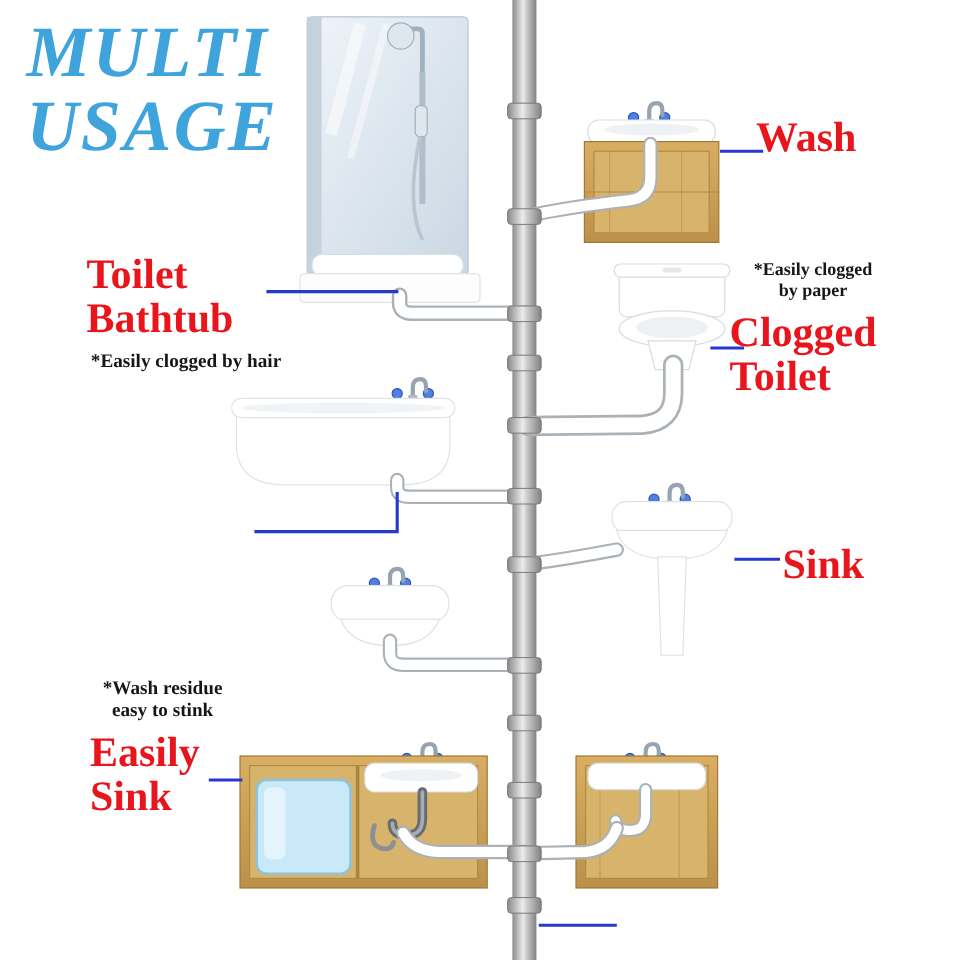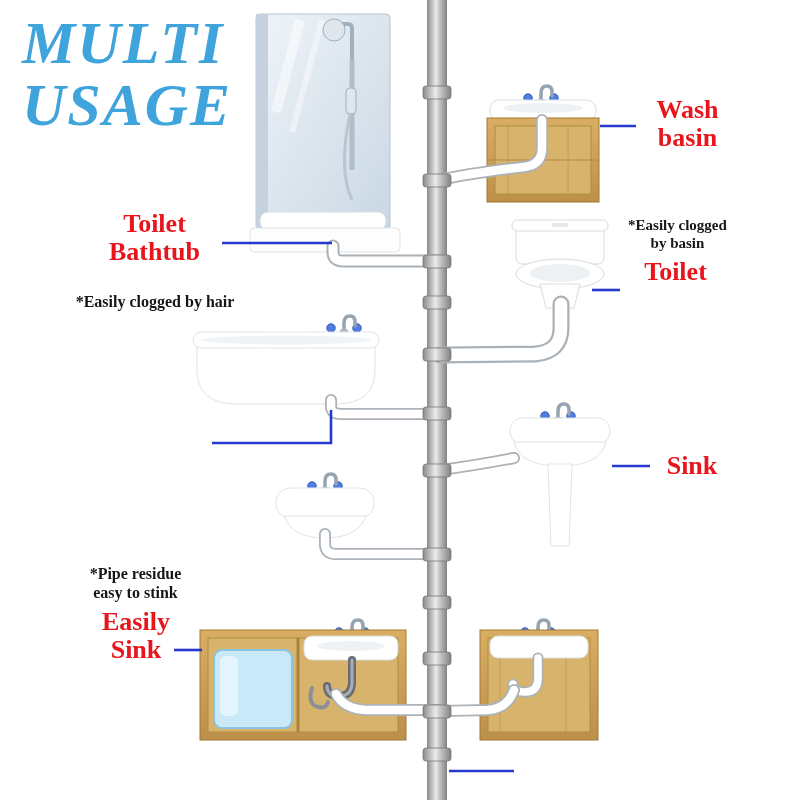--- a/index.html
+++ b/index.html
@@ -2,22 +2,22 @@
 <html style="--title-blue: #3FA3DC; --label-red: #E8151C; --note-black: #161616; --pointer-blue: #2638CE; --pipe-gray: #A9A9A9; --wood-tan: #C99E58; --water-blue: #C9E9F8;"><head>
 <meta charset="utf-8">
 <style>
   html,body{margin:0;padding:0;background:#ffffff;}
   .canvas{position:relative;width:800px;height:800px;background:#ffffff;overflow:hidden;
           font-family:Liberation Serif, serif;}
   .layer{position:absolute;left:0;top:0;}
   .abs{position:absolute;}
   .title{font-size:60px;font-weight:bold;font-style:italic;
          color:var(--title-blue,#3FA3DC);line-height:1.04;letter-spacing:2px;}
-  .red-label{color:var(--label-red,#E8151C);font-weight:bold;font-size:26px;
-             line-height:1.06;text-align:center;}
+  .red-label{color:var(--label-red,#E8151C);font-weight:bold;font-size:35px;
+             line-height:1.06;text-align:left;}
   .note{color:var(--note-black,#161616);font-weight:bold;font-size:16px;
         line-height:1.2;text-align:center;}
   .note-sm{font-size:15px;}
   .sewer{font-size:24px;text-align:left;}
   .pipe-o{fill:none;stroke:#aab2b8;stroke-linecap:round;stroke-linejoin:round;}
   .pipe-i{fill:none;stroke:#ffffff;stroke-linecap:round;stroke-linejoin:round;}
 </style>
 </head>
 <body>
 
@@ -186,36 +186,36 @@
   </div>
 
   <div class="abs red-label" style="left:72px;top:210px;width:165px;">
     <div>Toilet</div>
     <div>Bathtub</div>
   </div>
   <div class="abs note" style="left:55px;top:292px;width:200px;">*Easily clogged by hair</div>
 
   <div class="abs red-label" style="left:630px;top:96px;width:115px;">
     <div>Wash</div>
-    <div>basin</div>
   </div>
 
   <div class="abs note note-sm" style="left:615px;top:216px;width:125px;">
     <div>*Easily clogged</div>
-    <div>by basin</div>
+    <div>by paper</div>
   </div>
   <div class="abs red-label" style="left:608px;top:258px;width:135px;">
+    <div>Clogged</div>
     <div>Toilet</div>
   </div>
 
 
   <div class="abs red-label" style="left:652px;top:452px;width:80px;">Sink</div>
 
   <div class="abs note" style="left:68px;top:564px;width:135px;">
-    <div>*Pipe residue</div>
+    <div>*Wash residue</div>
     <div>easy to stink</div>
   </div>
   <div class="abs red-label" style="left:75px;top:608px;width:122px;">
     <div>Easily</div>
     <div>Sink</div>
   </div>
 
 
 </div>
 

